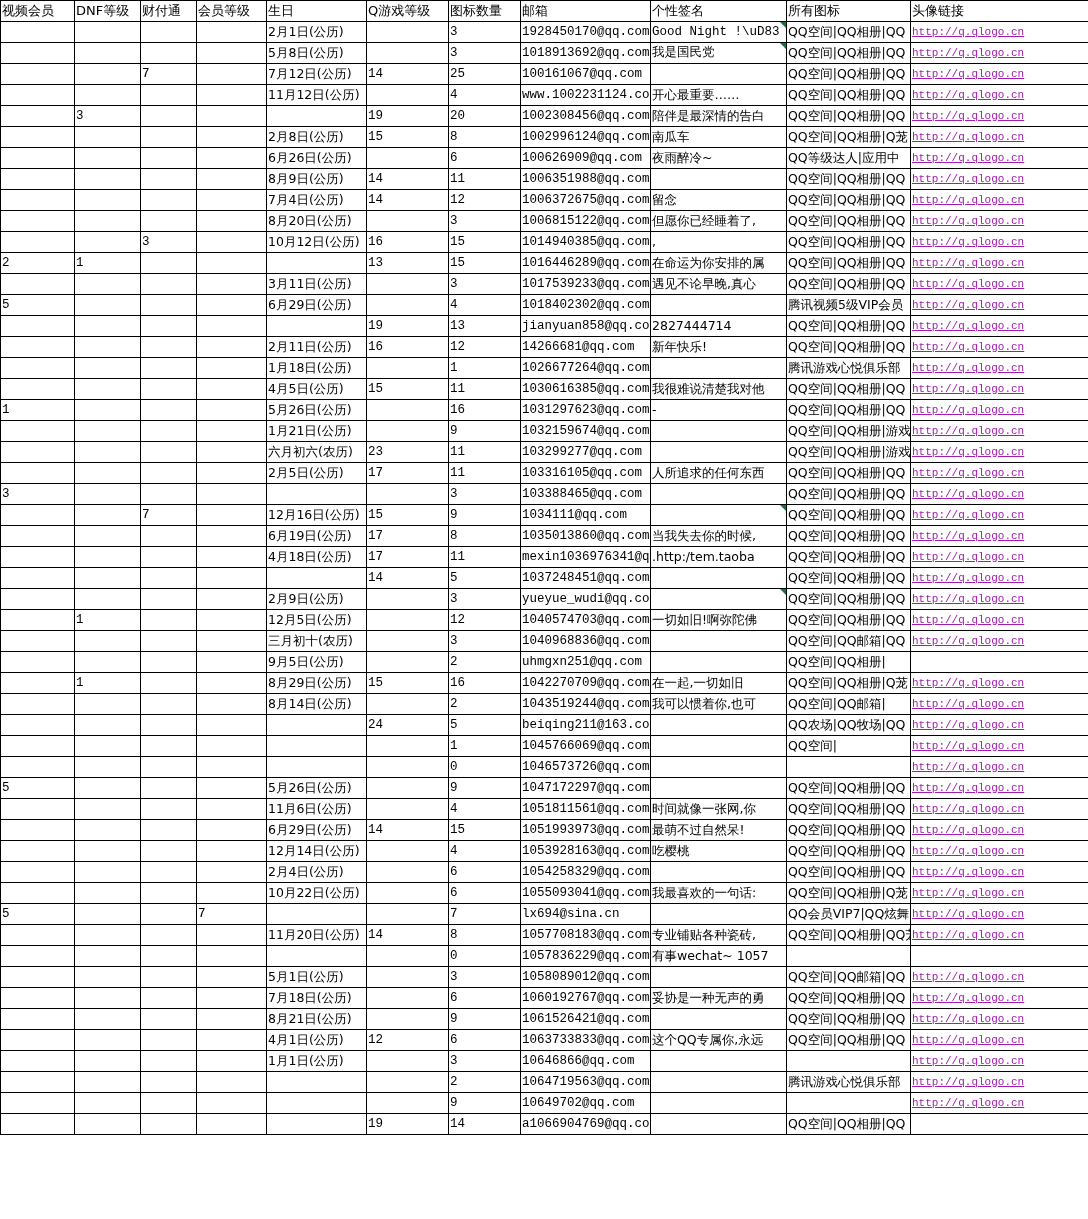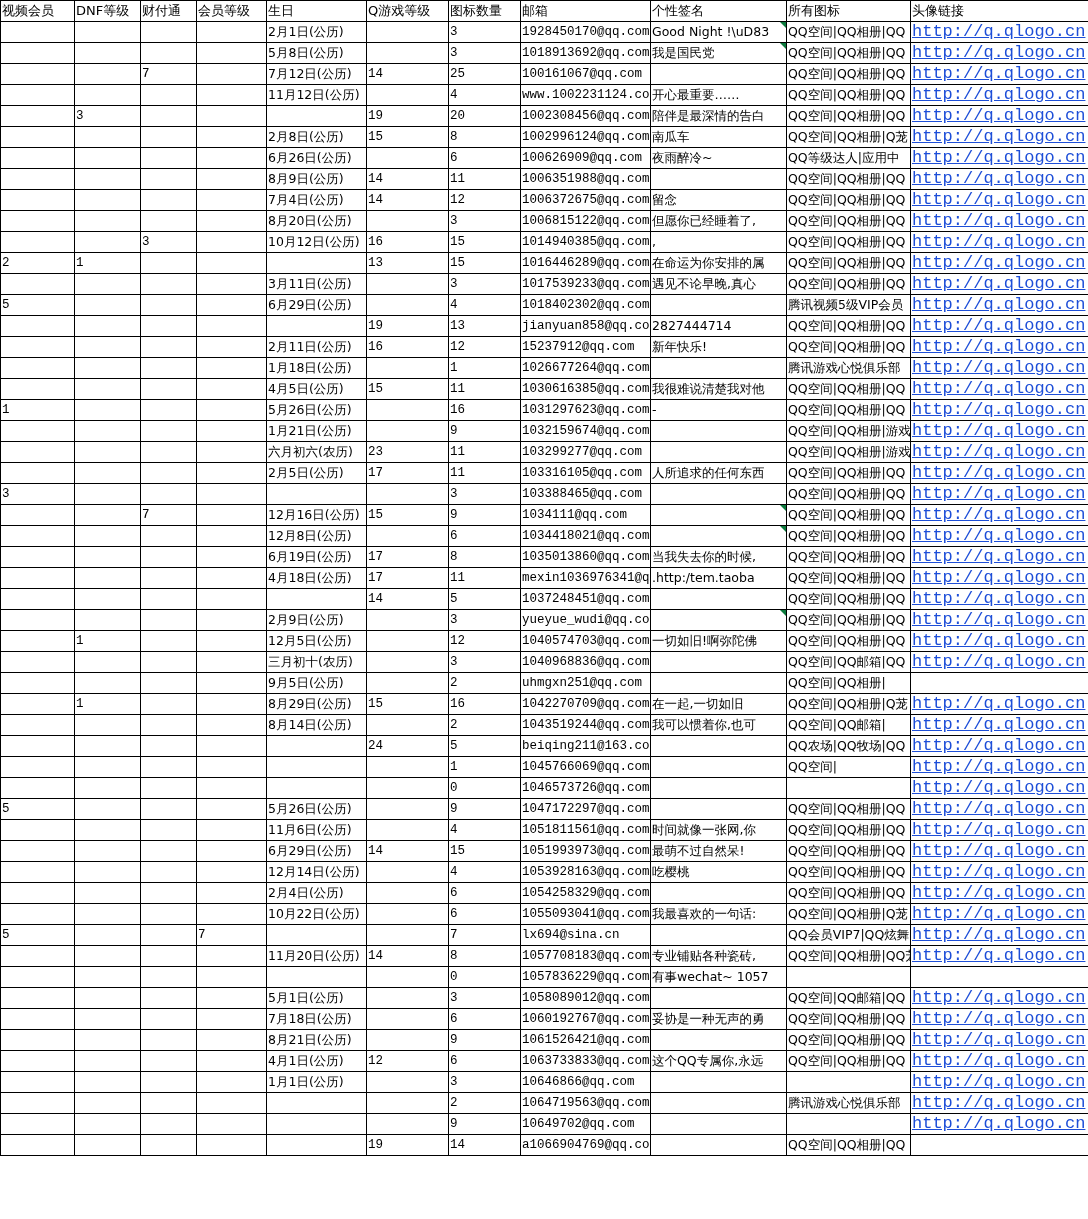--- a/index.html
+++ b/index.html
@@ -57,29 +57,30 @@
   .mono {
     font-family: "Liberation Mono", monospace;
     font-size: 12.5px;
   }
   .cjk {
     font-family: "DejaVu Sans", sans-serif;
     font-size: 12.5px;
   }
   .link {
     font-family: "Liberation Mono", monospace;
-    font-size: 17px;
-    color: #1d4ed8;
+    font-size: 11px;
+    color: #a21caf;
     text-decoration: underline;
     display: block;
     overflow: hidden;
     white-space: nowrap;
   }
   .flag {
     position: relative;
+    font-family: Liberation Mono, monospace;
   }
   .flag::after {
     content: "";
     position: absolute;
     top: 0;
     right: 0;
     width: 0;
     height: 0;
     border-top: 6px solid #0c7a3d;
     border-left: 6px solid transparent;
@@ -346,21 +347,21 @@
         </td>
       </tr>
       <tr>
         <td class="mono"></td>
         <td class="mono"></td>
         <td class="mono"></td>
         <td class="mono"></td>
         <td class="cjk">2月11日(公历)</td>
         <td class="mono">16</td>
         <td class="mono">12</td>
-        <td class="mono">15237912@qq.com</td>
+        <td class="mono">14266681@qq.com</td>
         <td class="cjk">新年快乐!</td>
         <td class="cjk">QQ空间|QQ相册|QQ</td>
         <td>
           <span class="link">http://q.qlogo.cn</span>
         </td>
       </tr>
       <tr>
         <td class="mono"></td>
         <td class="mono"></td>
         <td class="mono"></td>
@@ -467,35 +468,20 @@
       </tr>
       <tr>
         <td class="mono"></td>
         <td class="mono"></td>
         <td class="mono">7</td>
         <td class="mono"></td>
         <td class="cjk">12月16日(公历)</td>
         <td class="mono">15</td>
         <td class="mono">9</td>
         <td class="mono">1034111@qq.com</td>
-        <td class="cjk flag"></td>
-        <td class="cjk">QQ空间|QQ相册|QQ</td>
-        <td>
-          <span class="link">http://q.qlogo.cn</span>
-        </td>
-      </tr>
-      <tr>
-        <td class="mono"></td>
-        <td class="mono"></td>
-        <td class="mono"></td>
-        <td class="mono"></td>
-        <td class="cjk">12月8日(公历)</td>
-        <td class="mono"></td>
-        <td class="mono">6</td>
-        <td class="mono">1034418021@qq.com</td>
         <td class="cjk flag"></td>
         <td class="cjk">QQ空间|QQ相册|QQ</td>
         <td>
           <span class="link">http://q.qlogo.cn</span>
         </td>
       </tr>
       <tr>
         <td class="mono"></td>
         <td class="mono"></td>
         <td class="mono"></td>

